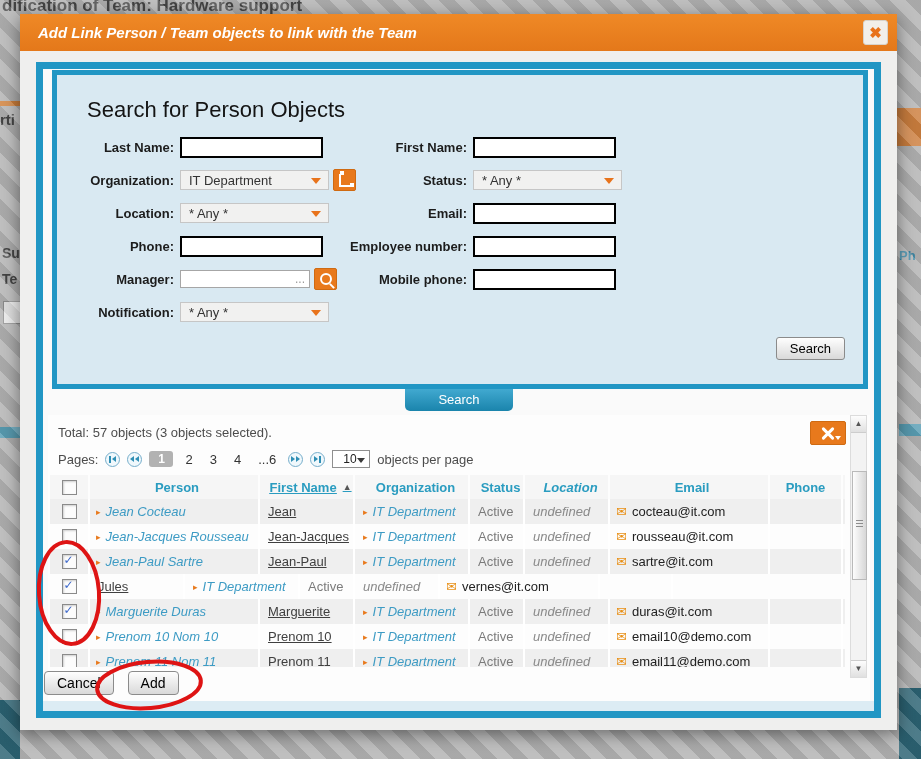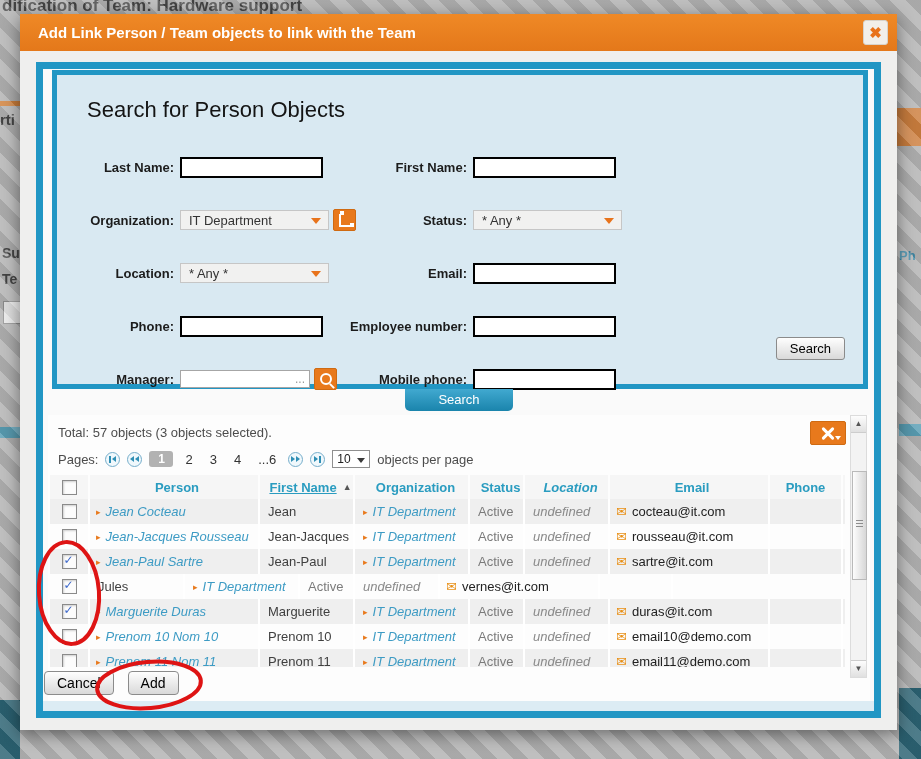--- a/index.html
+++ b/index.html
@@ -9,37 +9,37 @@
   
   .bg-layer{position:absolute;inset:0;}
   .bg-frag{position:absolute;color:#474747;font-weight:bold;}
   .stripes{position:absolute;inset:0;
     background:repeating-linear-gradient(45deg, rgba(255,255,255,.16) 0 11px, rgba(0,0,0,.06) 11px 22px);}
 
   
   .dialog{position:absolute;left:20px;top:14px;width:877px;height:716px;background:#efefee;
           box-shadow:0 4px 16px rgba(0,0,0,.45);z-index:10;}
   .titlebar{position:absolute;left:0;top:0;right:0;height:37px;background:linear-gradient(#ef8926,#e4781a);}
-  .title{display:block;line-height:37px;padding-left:18px;color:#fff;font-weight:bold;font-size:15px;}
+  .title{display:block;line-height:37px;padding-left:18px;color:#fff;font-weight:bold;font-size:15px;font-style:italic;}
   .close-btn{position:absolute;right:9px;top:6px;width:25px;height:25px;background:#f2efe9;
              border:1px solid #d8d3ca;border-radius:3px;color:#e8721b;font-weight:bold;font-size:15px;
              line-height:23px;text-align:center;cursor:pointer;padding:0;}
 
   .frame{position:absolute;left:16px;top:48px;width:845px;height:656px;border:7px solid #2196c4;
          background:#fafafa;box-sizing:border-box;}
   .frame-bottom-strip{position:absolute;left:0;right:0;bottom:0;height:10px;background:#dcecf4;}
 
   
   .search-panel{position:absolute;left:9px;top:1px;width:816px;height:319px;box-sizing:border-box;
                 border:5px solid #2196c4;background:#d9e9f2;}
   .sp-title{position:absolute;left:30px;top:22px;font-size:22px;color:#141414;}
   .col{position:absolute;top:62px;display:flex;flex-direction:column;gap:13px;}
   .col-left{left:5px;}
   .col-right{left:263px;}
-  .f-row{display:flex;align-items:center;height:20px;margin-top:20px;}
+  .f-row{display:flex;align-items:center;height:20px;}
   .col-left .f-label{width:112px;}
   .col-right .f-label{width:147px;}
   .f-label{text-align:right;padding-right:6px;font-weight:bold;font-size:13px;color:#1c1c1c;flex:none;}
   .input-text{width:135px;height:15px;background:#fff;border:2px solid #000;}
   .sel{width:149px;height:20px;background:#f1f1f0;border:1px solid #c6c6c6;position:relative;
        font-size:13px;color:#333;line-height:19px;padding-left:8px;box-sizing:border-box;cursor:pointer;}
   .sel .caret{position:absolute;right:7px;top:7px;width:0;height:0;border-left:5px solid transparent;
               border-right:5px solid transparent;border-top:6px solid #e8731b;}
   .ac{width:128px;height:16px;background:#fff;border:1px solid #a6a6a6;position:relative;}
   .ac .dots{position:absolute;right:4px;top:0;color:#9a9a9a;font-size:12px;line-height:16px;}
@@ -77,34 +77,34 @@
          font-size:13px;color:#4c4c4c;gap:7px;}
   .pgbtn{width:15px;height:15px;border-radius:50%;border:1px solid #76aecb;background:#f0f8fc;
          display:flex;align-items:center;justify-content:center;gap:1px;cursor:pointer;padding:0;flex:none;}
   .tri{width:0;height:0;border-top:3px solid transparent;border-bottom:3px solid transparent;}
   .tri-l{border-right:4px solid #2f8fb5;} .tri-r{border-left:4px solid #2f8fb5;}
   .pbar{width:2px;height:7px;background:#2f8fb5;}
   .curpage{min-width:16px;height:16px;background:#b2b2b2;border-radius:3px;color:#fff;text-align:center;
            line-height:16px;font-size:12px;font-weight:bold;padding:0 4px;}
   .pglink{color:#333;padding:0 5px;cursor:pointer;}
   .ppsel{width:38px;height:18px;border:1px solid #8f8f8f;background:#fff;position:relative;font-size:12px;
-         line-height:17px;padding-left:4px;box-sizing:border-box;cursor:pointer;color:#222;}
+         line-height:17px;padding-left:10px;box-sizing:border-box;cursor:pointer;color:#222;}
   .ppsel .caret{position:absolute;right:4px;top:7px;width:0;height:0;border-left:4px solid transparent;
                 border-right:4px solid transparent;border-top:5px solid #3a3a3a;}
 
   .tbl{position:absolute;left:2px;top:60px;width:795px;font-size:13px;}
   .thead{display:flex;height:24px;background:#f6f6f6;}
   .thead > div{border-right:2px solid #fdfdfd;box-sizing:border-box;display:flex;align-items:center;
                justify-content:center;font-weight:bold;color:#2a9cc0;}
   .rows{height:168px;overflow:hidden;}
   .tr{display:flex;height:25px;}
   .tr-odd{background:#efefef;} .tr-even{background:#fdfdfd;}
   .tr > div{border-right:2px solid #fff;box-sizing:border-box;height:100%;display:flex;align-items:center;}
   .c0{width:40px;justify-content:center;}
-  .c1{width:170px;padding-left:6px;} .c2{width:95px;padding-left:8px;color:#3f3f3f;}
+  .c1{width:170px;padding-left:6px;} .c2{width:95px;padding-left:8px;color:#3f3f3f;text-decoration:underline;}
   .c3{width:115px;padding-left:8px;} .c4{width:55px;padding-left:8px;color:#7b7b7b;}
   .c5{width:85px;padding-left:8px;font-style:italic;color:#8a8a8a;}
   .c6{width:160px;padding-left:6px;gap:5px;color:#222;} .c7{width:73px;}
   .sort-col{text-decoration:underline;}
   .sort-arrow{color:#555;font-size:9px;margin-left:6px;text-decoration:none;}
   .bullet{color:#e8791c;font-size:9px;margin-right:5px;}
   .lnk{color:#3d9bc4;cursor:pointer;font-style:italic;}
   .cb{width:13px;height:13px;border:1px solid #8a8a8a;background:#fcfcfc;position:relative;
       box-shadow:inset 1px 1px 2px rgba(0,0,0,.18);cursor:pointer;}
   .cb-checked::after{content:"\2713";color:#3a66c9;font-weight:bold;font-size:12px;position:absolute;

